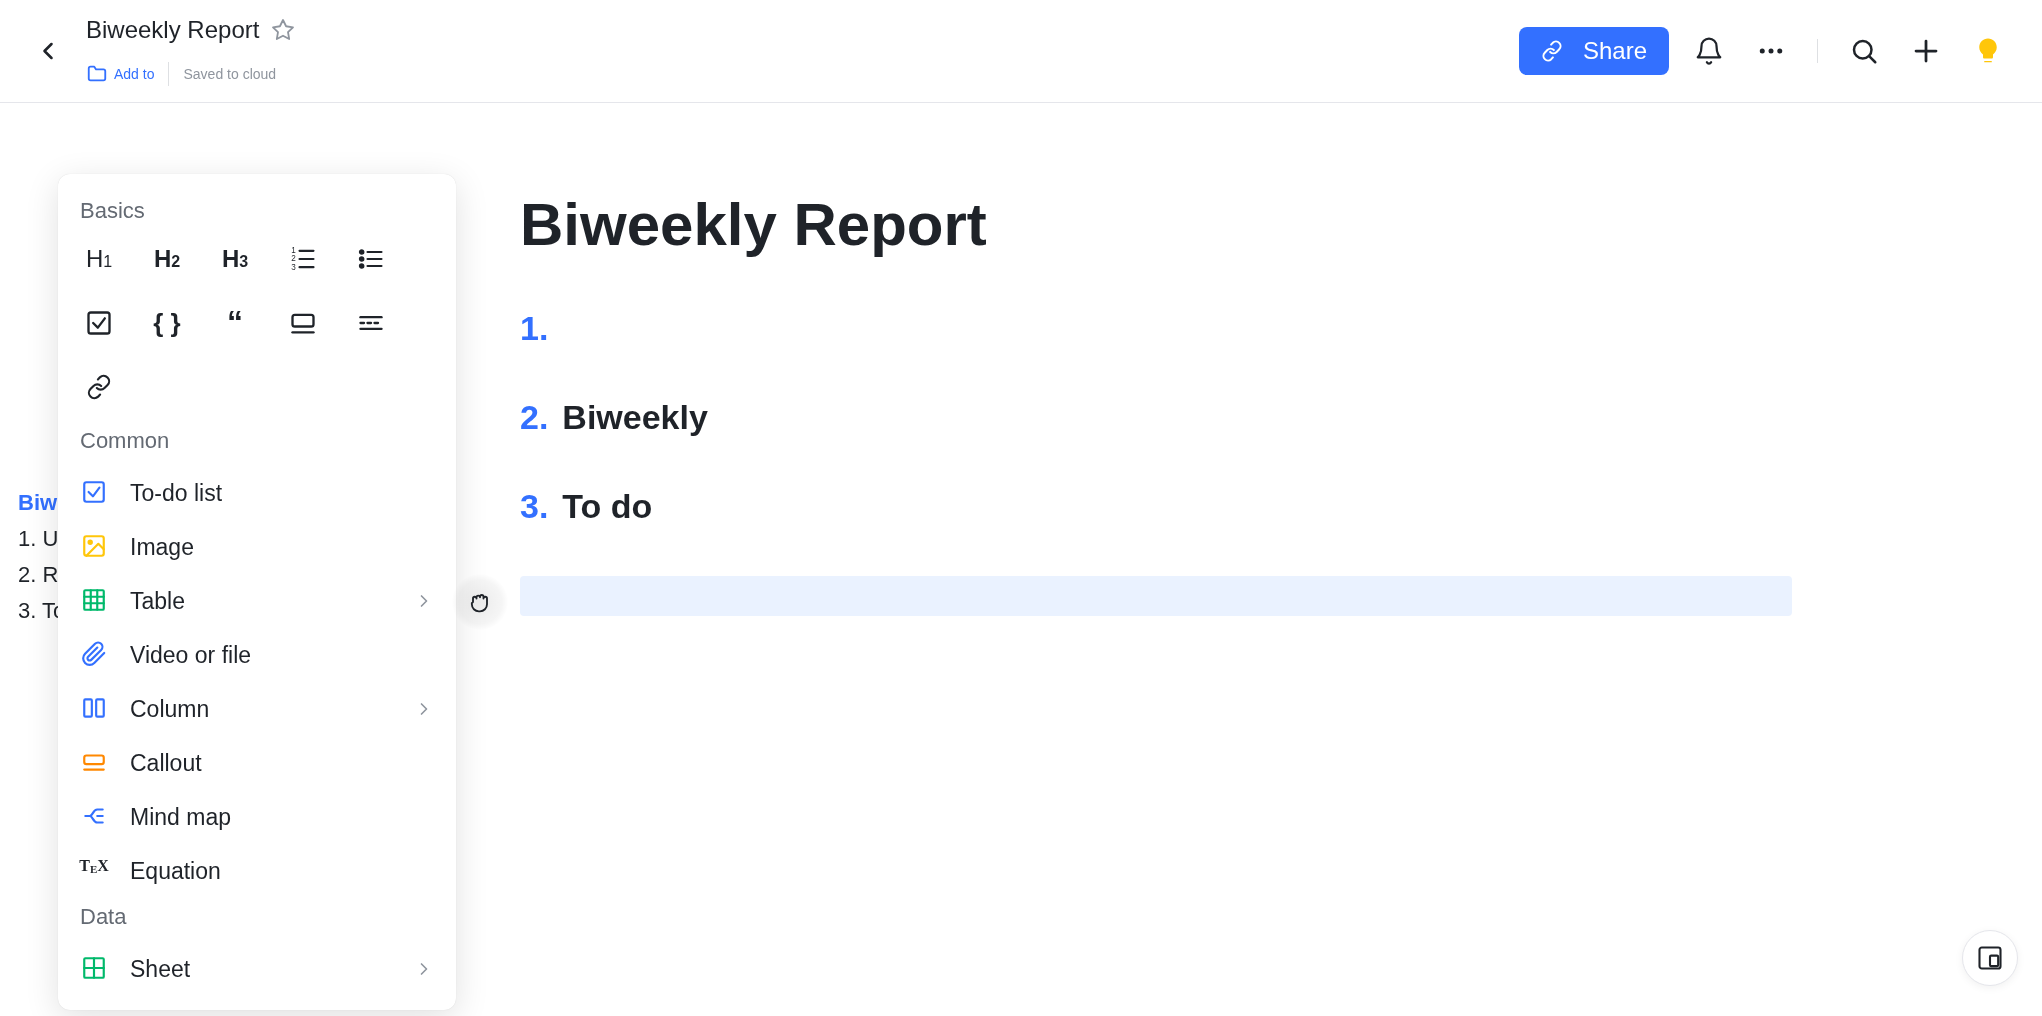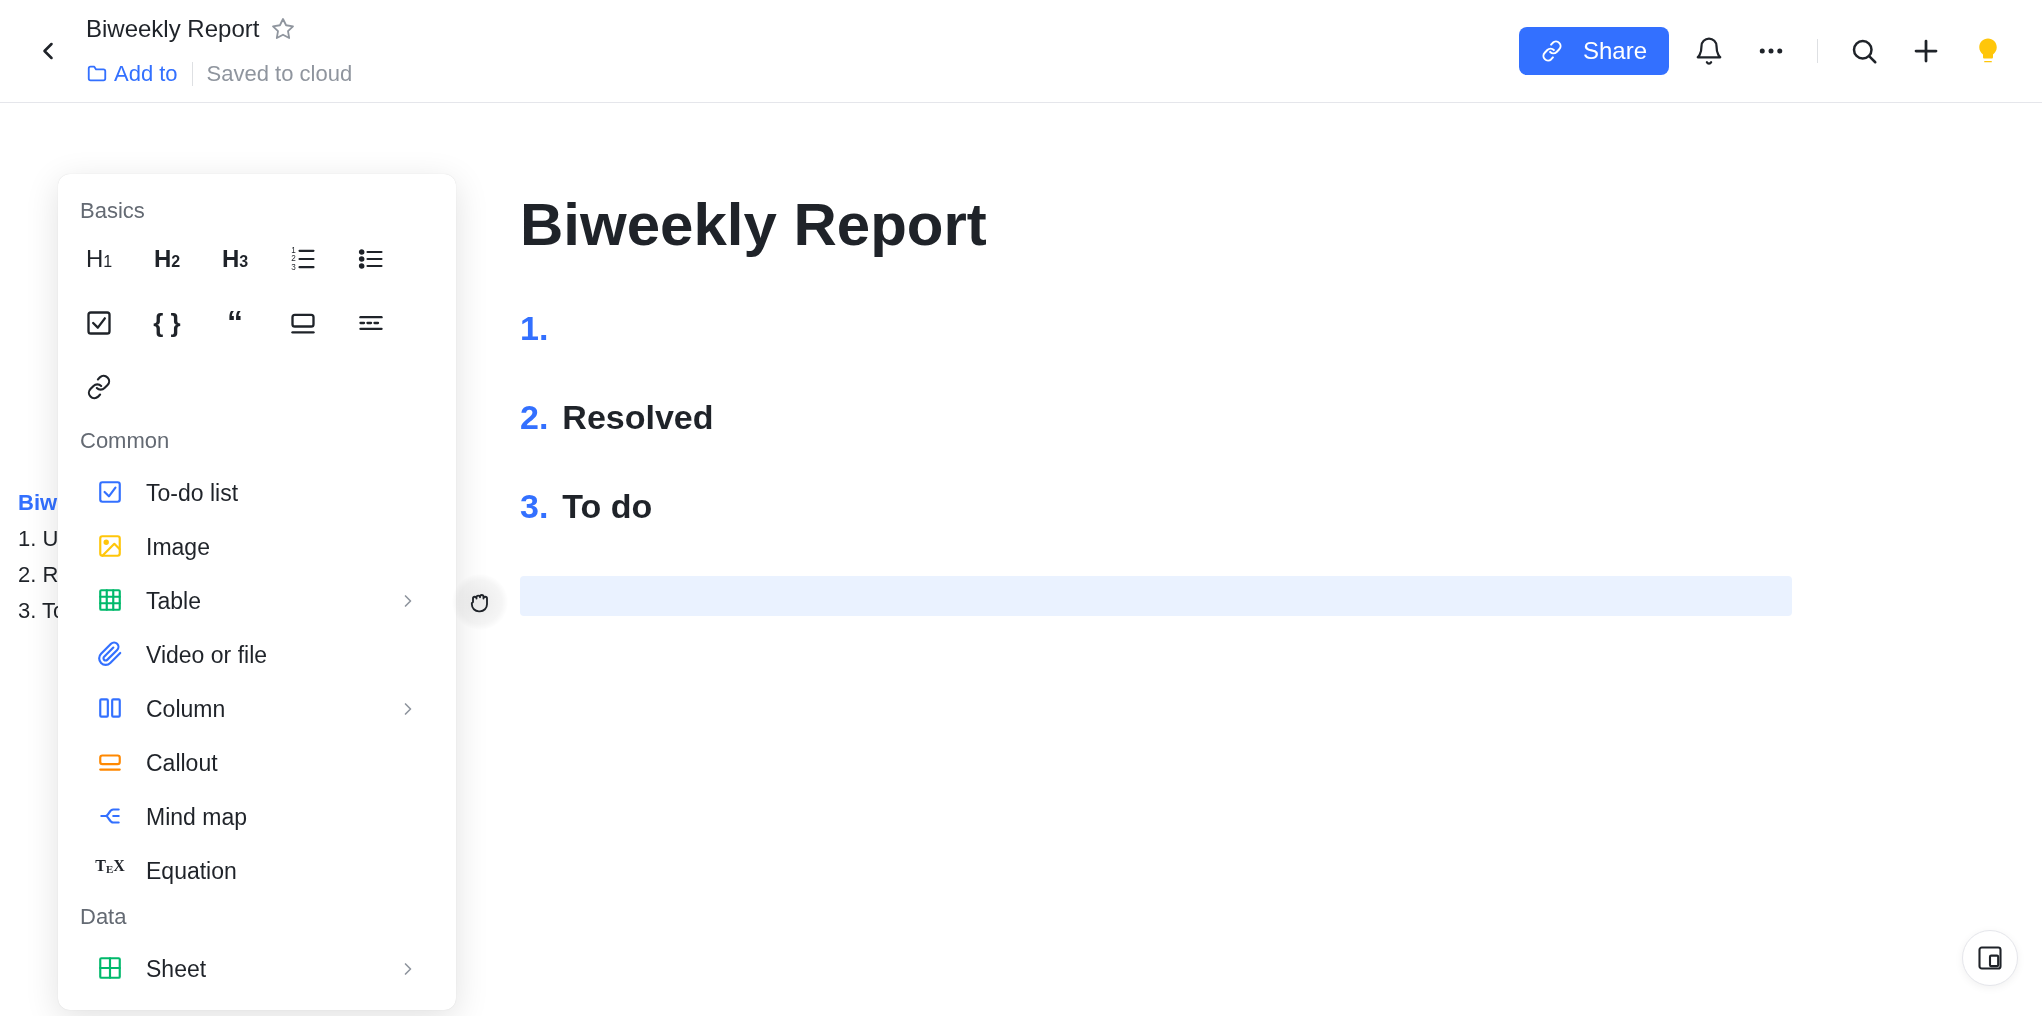--- a/index.html
+++ b/index.html
@@ -32,21 +32,21 @@
       margin-right: 18px;
     }
     .title-block .row1 {
       display: flex; align-items: center; gap: 12px;
       font-size: 24px;
       color: #1f2329;
     }
     .title-block .row2 {
       display: flex; align-items: center; gap: 14px;
       margin-top: 18px;
-      font-size: 22px;
+      font-size: 14px;
     }
     .add-to {
       color: #3370ff;
       display: flex; align-items: center; gap: 6px;
       cursor: pointer;
     }
     .saved { color: #8f959e; }
     .divider-v {
       width: 1px; height: 24px; background: #dee0e3;
     }
@@ -110,21 +110,21 @@
       padding: 2px 20px 14px;
     }
     .basics-grid .btn {
       width: 42px; height: 42px;
       display: flex; align-items: center; justify-content: center;
       cursor: pointer;
       color: #1f2329;
     }
     .common-list .item {
       display: flex; align-items: center;
-      padding: 13px 38px;
+      padding: 13px 22px;
       cursor: pointer;
       gap: 22px;
       font-size: 23px;
       color: #1f2329;
     }
     .common-list .item .ico {
       width: 28px; height: 28px;
       display: flex; align-items: flex-start; justify-content: center;
       flex-shrink: 0;
     }
@@ -449,21 +449,21 @@
   </div>
 </div>
 
 <div class="doc">
   <h1>Biweekly Report</h1>
   <div class="oli">
     <span class="num">1.</span>
   </div>
   <div class="oli">
     <span class="num">2.</span>
-    <span class="txt">Resolved</span>
+    <span class="txt">Biweekly</span>
   </div>
   <div class="oli">
     <span class="num">3.</span>
     <span class="txt">To do</span>
   </div>
   <div class="selection-line"></div>
 </div>
 
 <div class="grab-cursor">
   <svg width="28" height="28" viewBox="0 0 24 24" fill="none" stroke="#1f2329" stroke-width="1.6" stroke-linecap="round" stroke-linejoin="round">

